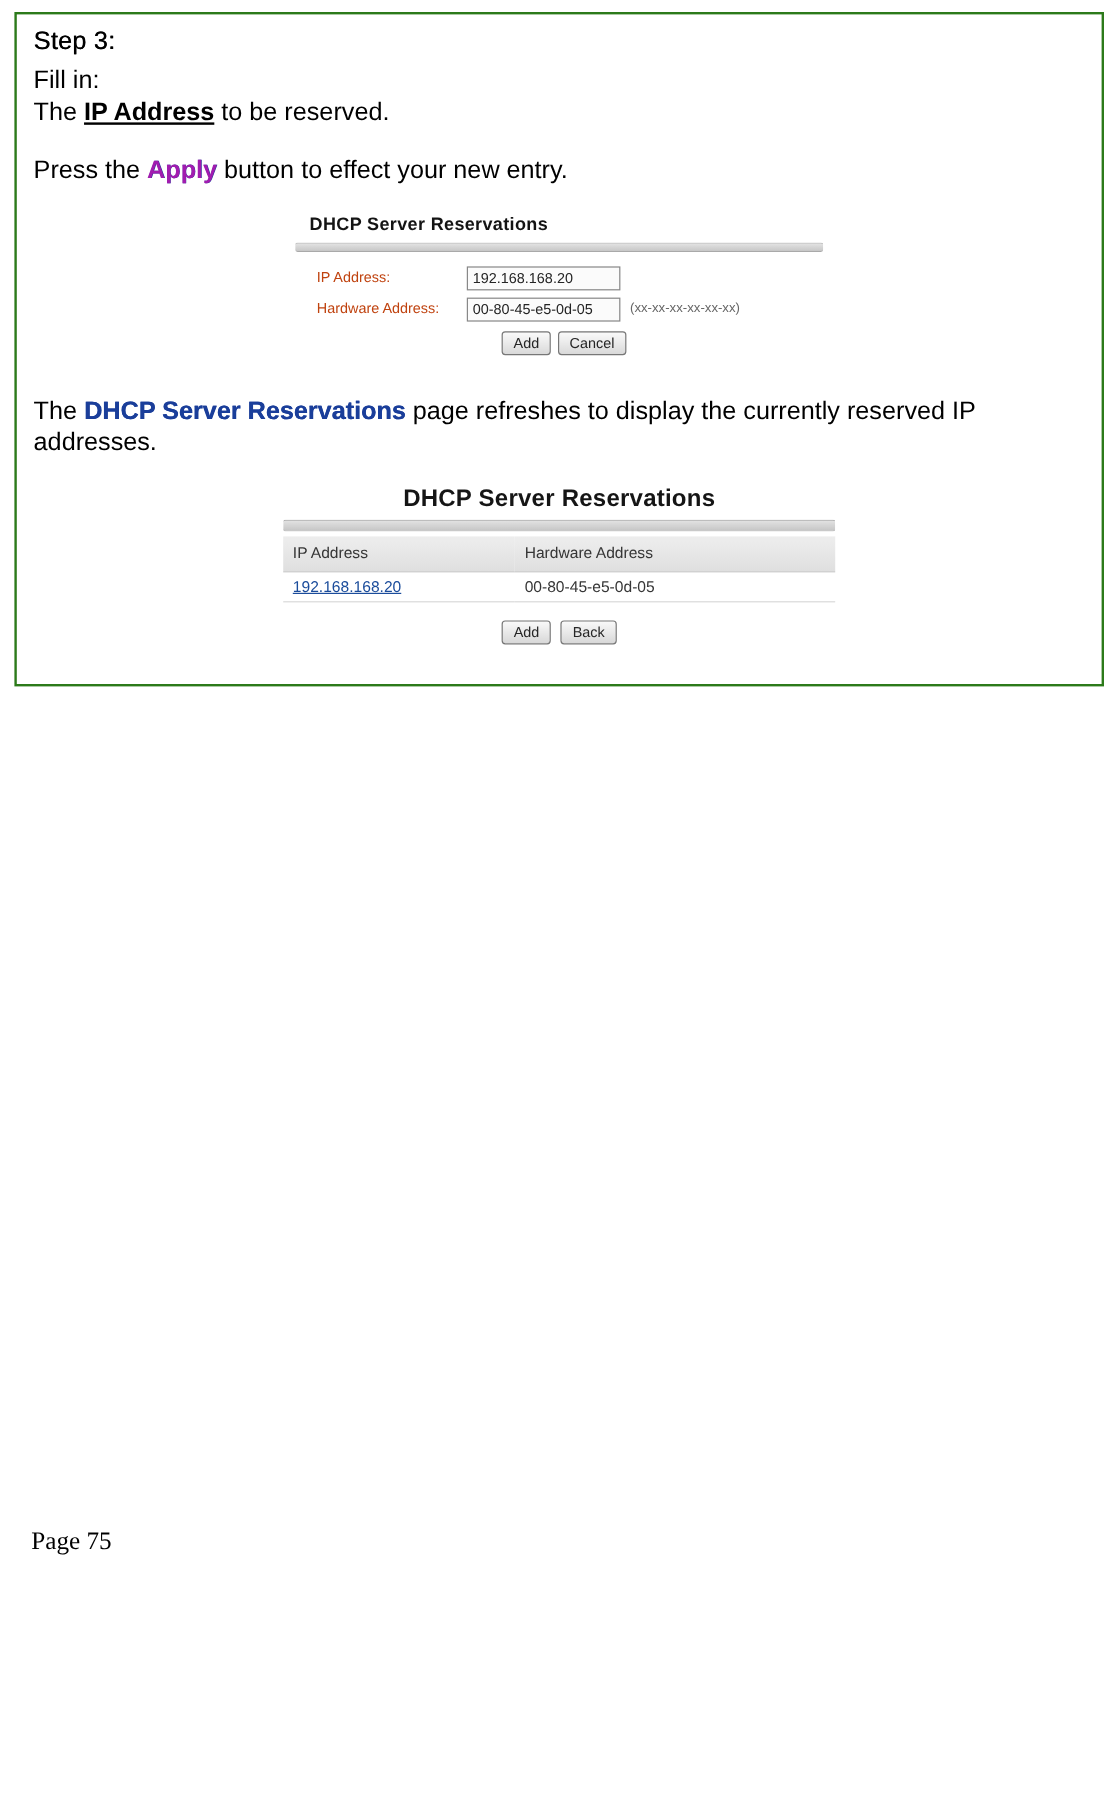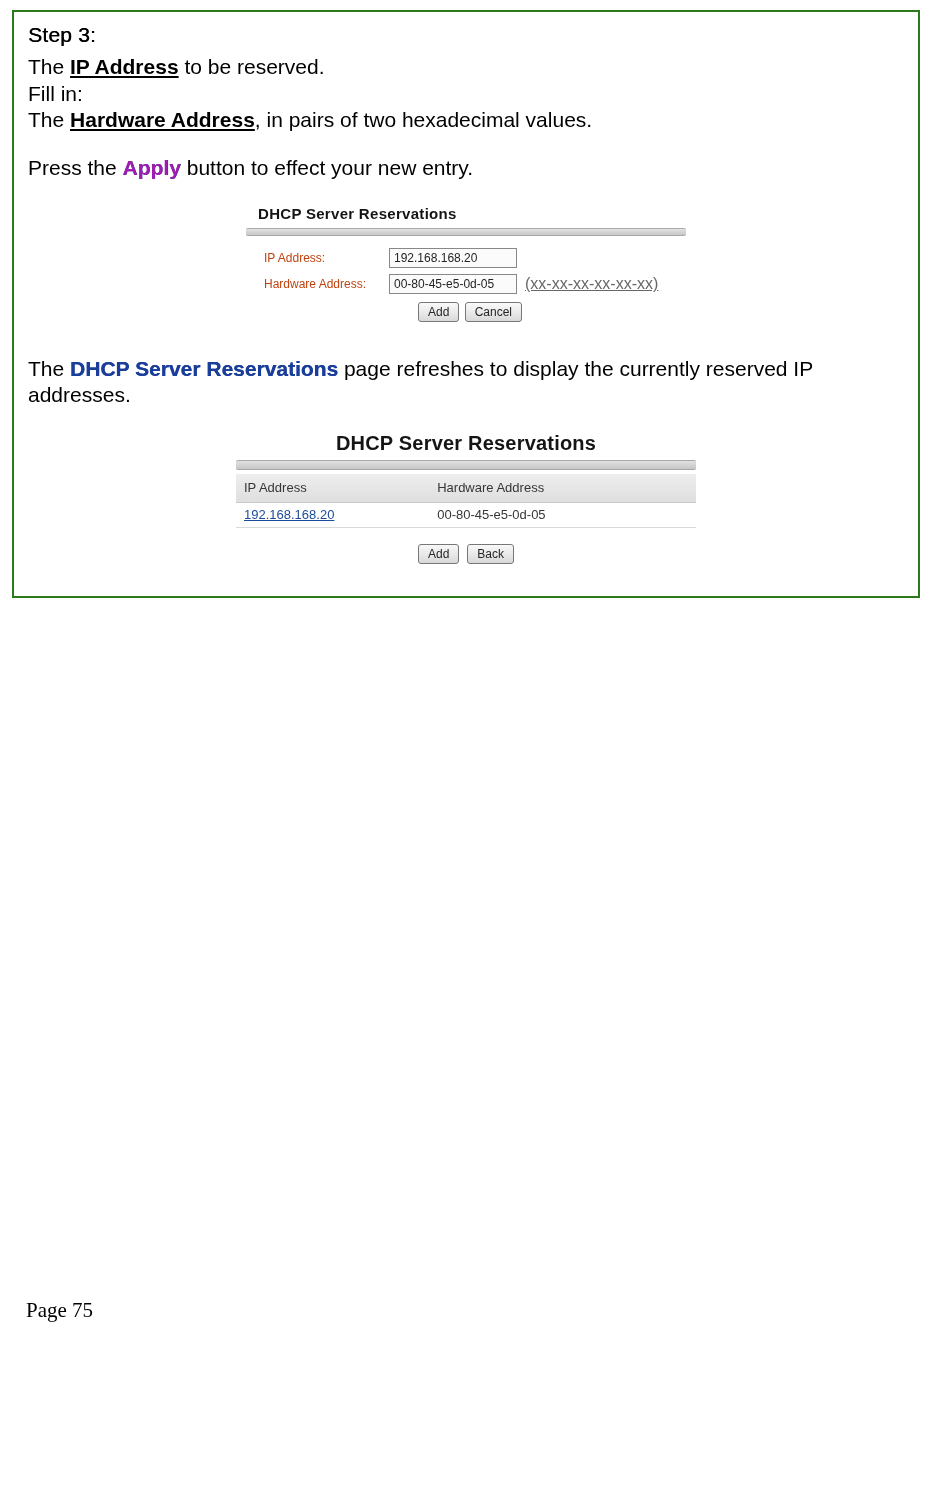--- a/index.html
+++ b/index.html
@@ -97,22 +97,21 @@
     border: 1px solid #888;
     background: #fff;
     color: #222;
     font-family: Tahoma, sans-serif;
   }
   .shot1 .ip-in { width: 118px; }
   .shot1 .hw-in { width: 118px; }
   .shot1 .hint {
     margin-left: 8px;
     color: #666;
-    font-size: 16px;
-    text-decoration: underline;
+    font-size: 11px;
   }
   .shot1 .btns, .shot2 .btns {
     text-align: center;
     margin-top: 8px;
   }
   .old-btn {
     display: inline-block;
     font-family: Tahoma, sans-serif;
     font-size: 12px;
     color: #222;
@@ -187,26 +186,23 @@
 </style>
 </head>
 <body>
 
 <div class="page">
   <div class="green-box">
 
     <div class="step-label">Step 3:</div>
 
     <div class="instr">
+      <div>Fill in:</div>
       <div>
         <span>The </span><span class="bold-u">IP Address</span><span> to be reserved.</span>
-      </div>
-      <div>Fill in:</div>
-      <div>
-        <span>The </span><span class="bold-u">Hardware Address</span><span>, in pairs of two hexadecimal values.</span>
       </div>
     </div>
 
     <div class="para">
       <span>Press the </span><span class="apply">Apply</span><span> button to effect your new entry.</span>
     </div>
 
     <div class="shot-wrap">
       <div class="shot1">
         <div class="title">DHCP Server Reservations</div>

